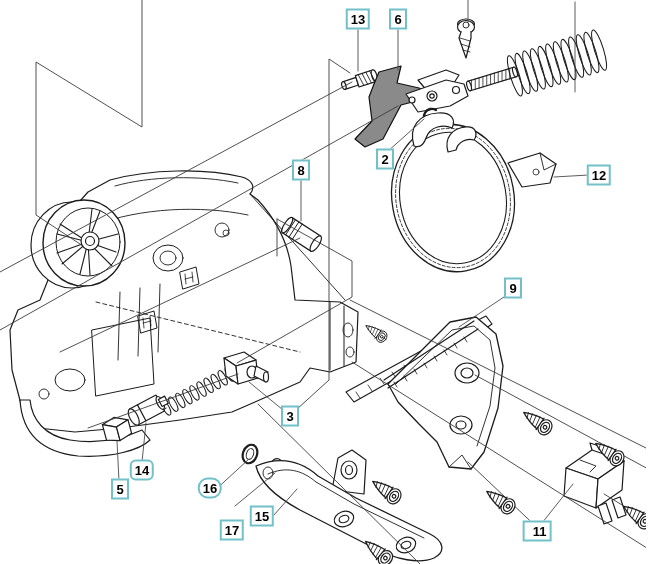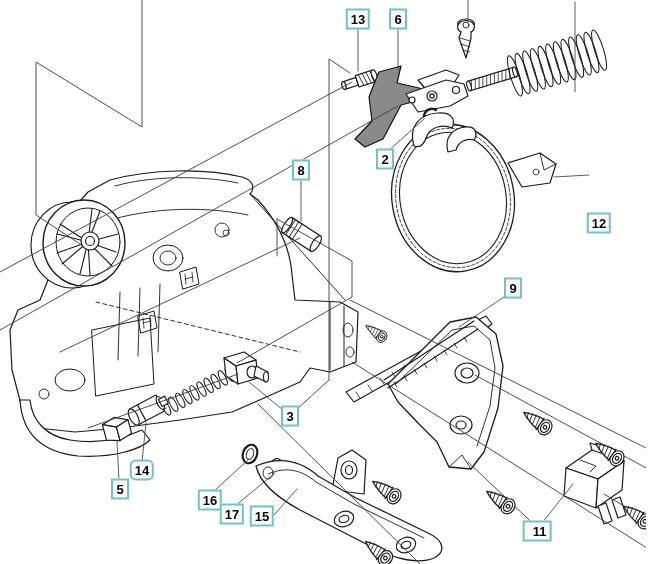--- a/index.html
+++ b/index.html
@@ -287,23 +287,23 @@
     <use href="#screw-proto" transform="translate(636,515) rotate(35)"></use>
     <use href="#screw-proto" transform="translate(377,551) rotate(40)"></use>
   </g>
 </svg>
 
   <div id="callout-layer">
       <div class="callout" style="left: 358px; top: 19px;">13</div>
       <div class="callout" style="left: 398px; top: 19px;">6</div>
       <div class="callout" style="left: 385px; top: 159px;">2</div>
       <div class="callout" style="left: 301px; top: 170px;">8</div>
-      <div class="callout" style="left: 599px; top: 175px; margin-top: 48px;">12</div>
+      <div class="callout" style="left: 599px; top: 175px;">12</div>
       <div class="callout" style="left: 513px; top: 288px;">9</div>
       <div class="callout" style="left: 290px; top: 416px;">3</div>
       <div class="callout" style="left: 120px; top: 489px;">5</div>
       <div class="callout" style="left: 142px; top: 470px; border-radius: 6px;">14</div>
-      <div class="callout" style="left: 210px; top: 500px;">16</div>
-      <div class="callout" style="left: 232px; top: 514px;">17</div>
+      <div class="callout" style="left: 210px; top: 488px; border-radius: 10px;">16</div>
+      <div class="callout" style="left: 232px; top: 530px;">17</div>
       <div class="callout" style="left: 262px; top: 516px;">15</div>
       <div class="callout" style="left: 537px; top: 531px; padding-left: 8px;">11</div>
     </div>
 </div>
 
 </body></html>

